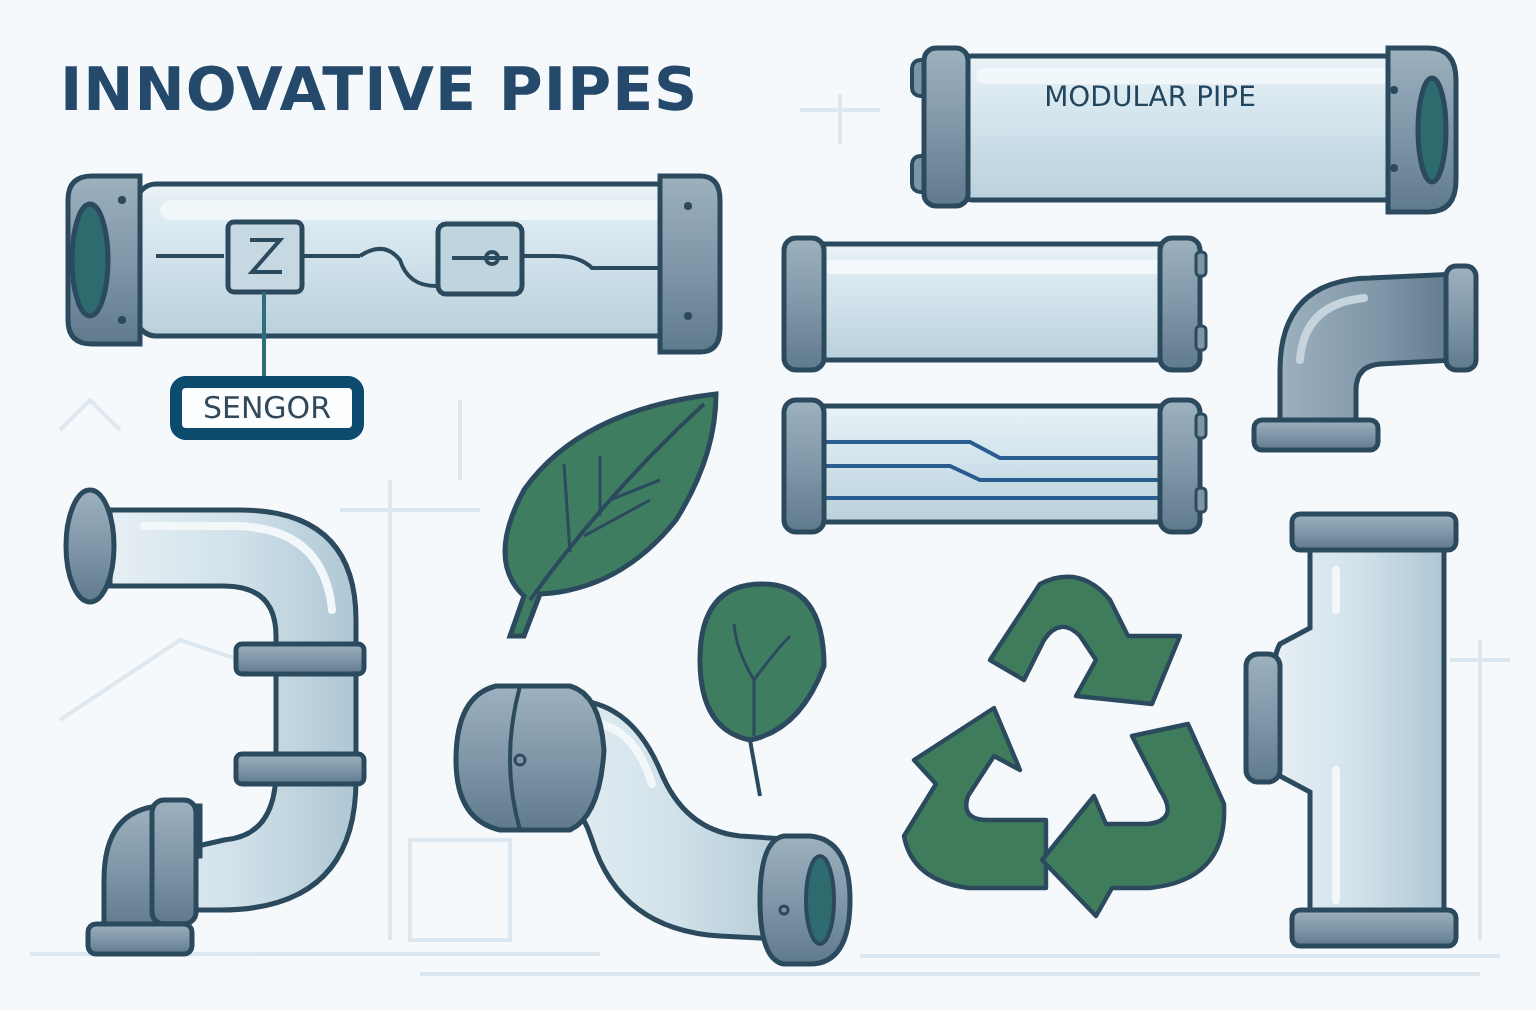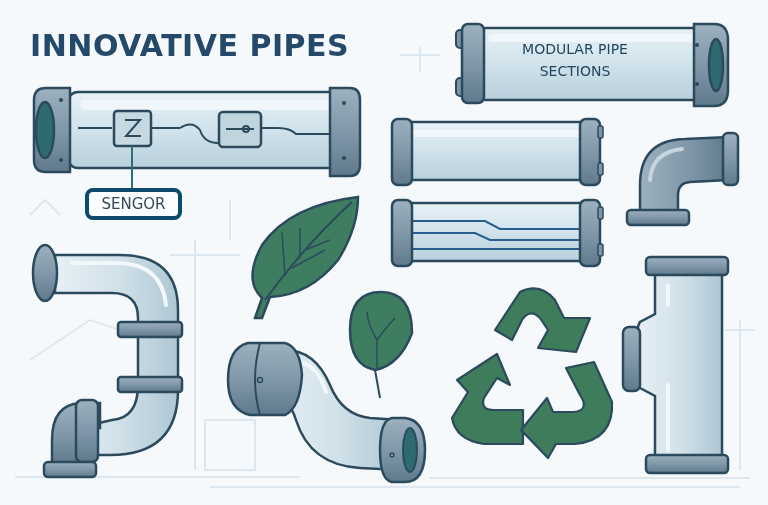--- a/index.html
+++ b/index.html
@@ -12,21 +12,21 @@
     svg.scene { position: absolute; left: 0; top: 0; }
     .title {
       position: absolute; left: 30px; top: 28px;
       font-family: "DejaVu Sans", sans-serif;
       font-weight: bold; font-size: 30px; letter-spacing: 0.5px;
       color: #24496a;
     }
     .sensor-label {
       position: absolute; left: 85px; top: 188px;
       width: 97px; height: 32px; box-sizing: border-box;
-      border: 4px solid #0c4a6e; border-radius: 8px; background: #fbfdfe;
+      border: 6px solid #0c4a6e; border-radius: 8px; background: #fbfdfe;
       color: #33495a; font-family: "DejaVu Sans", sans-serif; font-size: 15px;
       display: flex; align-items: center; justify-content: center;
     }
     .modular-label {
       position: absolute; left: 490px; top: 38px; width: 170px;
       color: #23465f; font-family: "DejaVu Sans", sans-serif; font-size: 14px;
       line-height: 22px; text-align: center;
     }
   </style>
 </head>
@@ -190,16 +190,15 @@
   </svg>
 
   <div class="title">INNOVATIVE PIPES</div>
 
   <div class="sensor-label">
     <span>SENGOR</span>
   </div>
 
   <div class="modular-label">
     <div>MODULAR PIPE</div>
-    <div>SECTIONS</div>
   </div>
 
 </div>
 
 </body></html>

